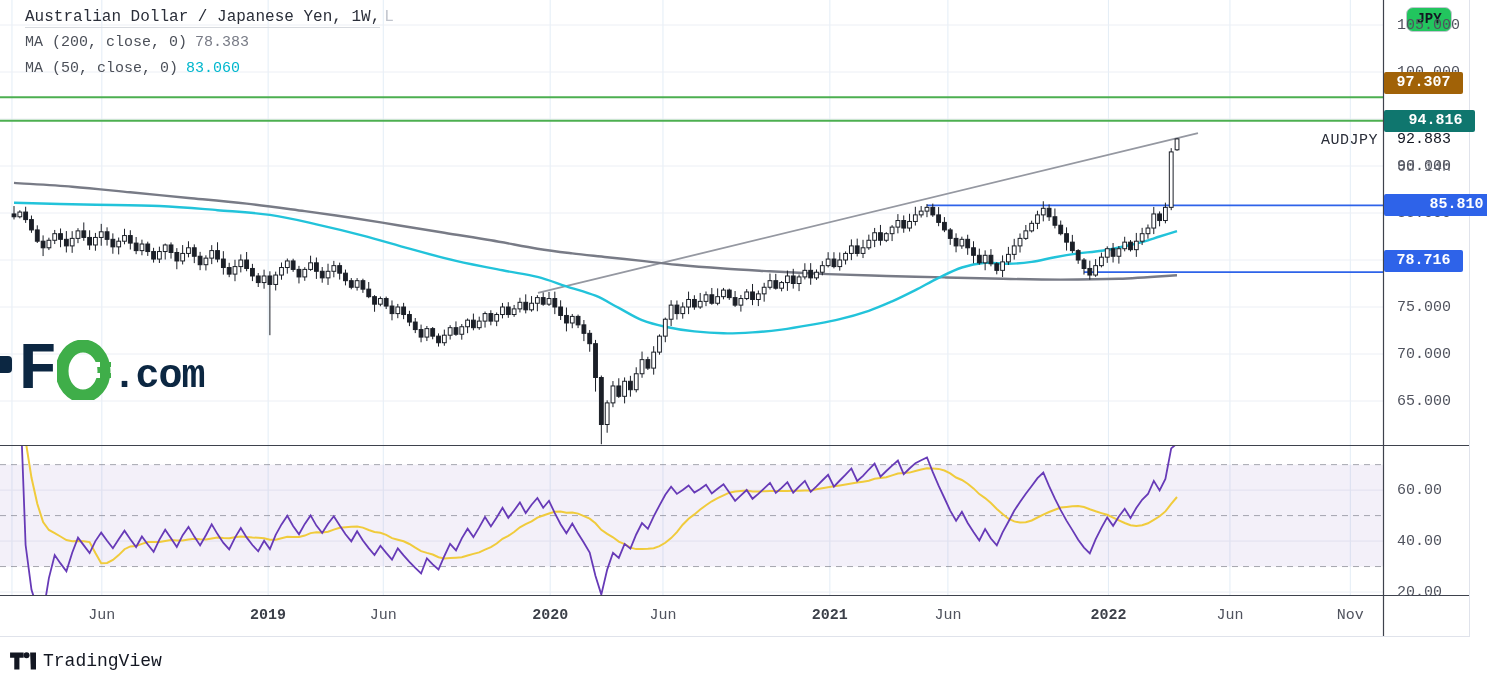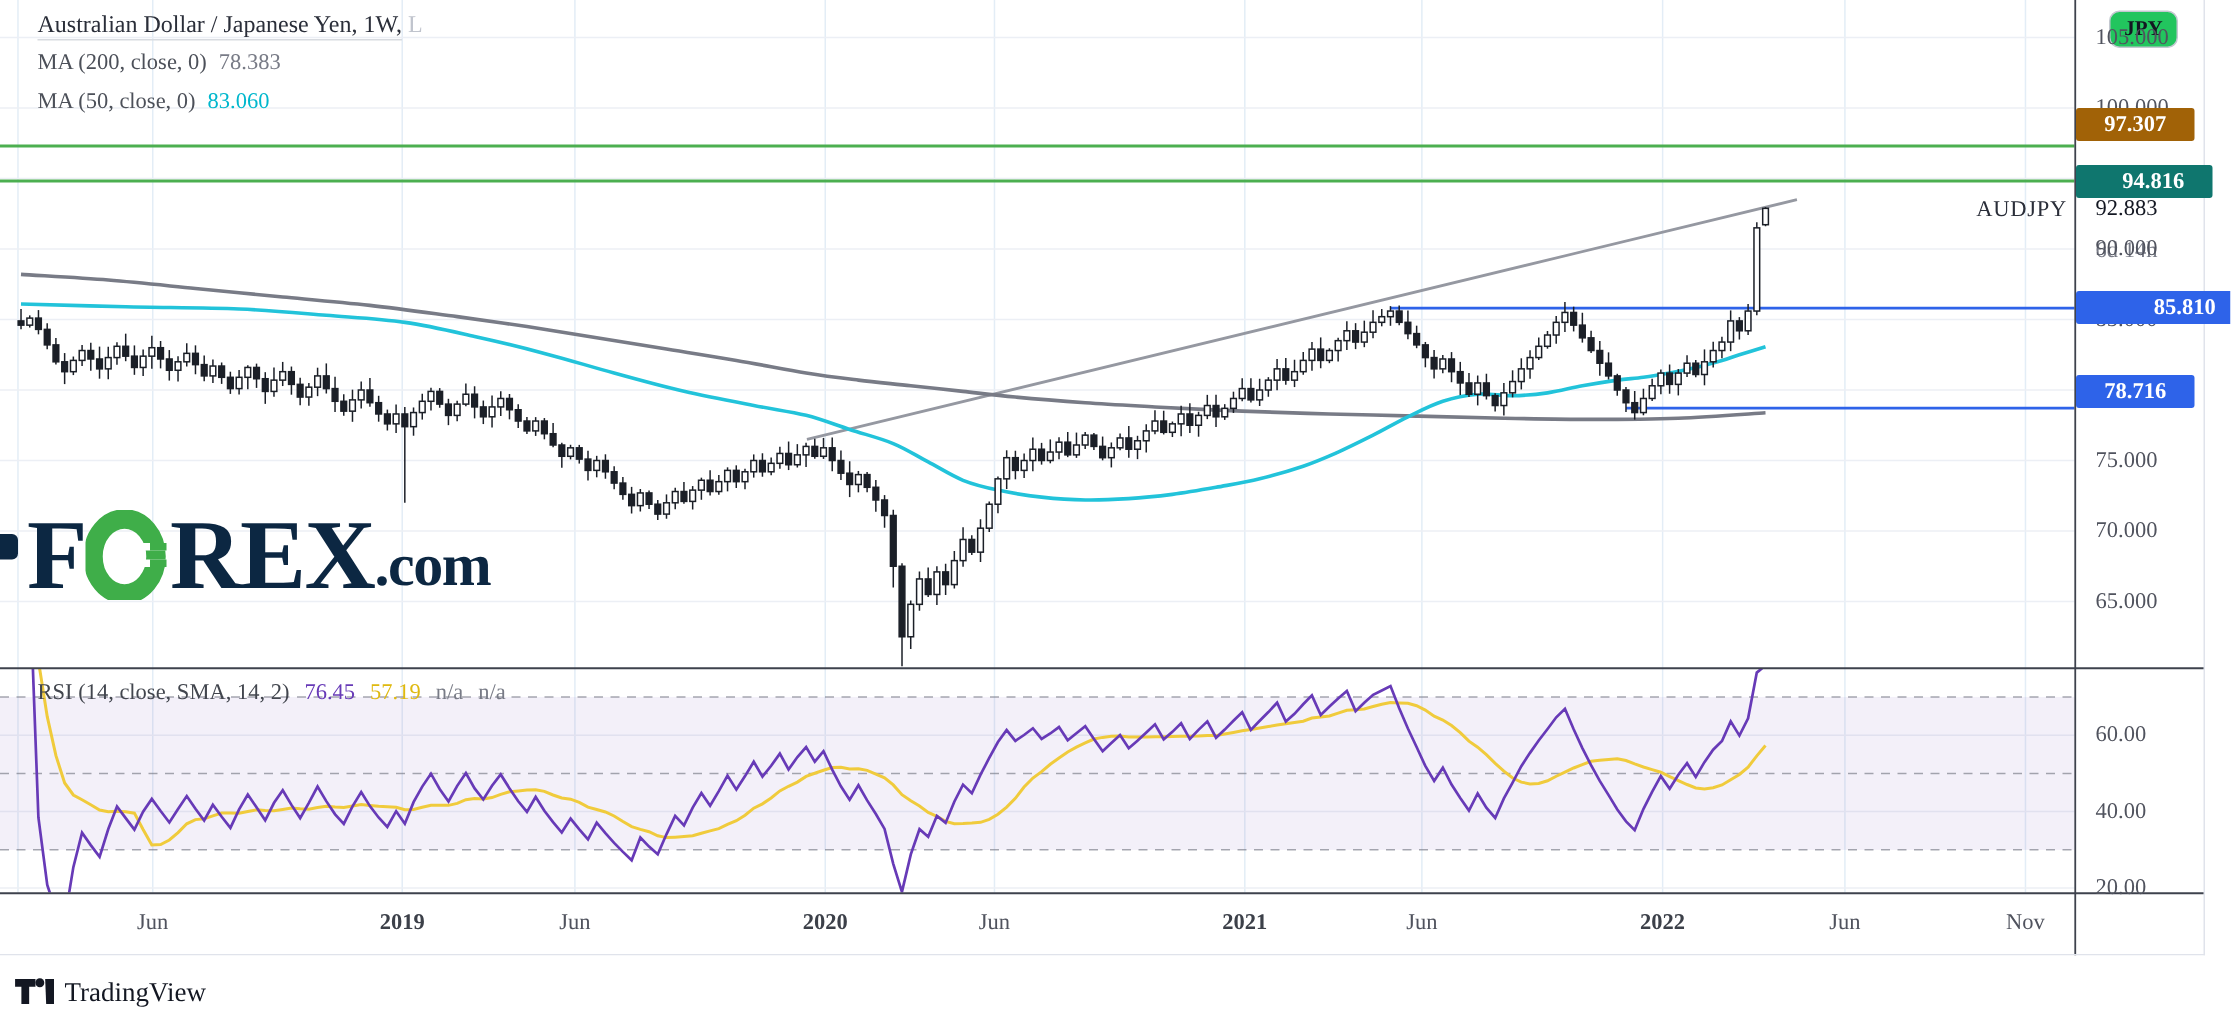--- a/index.html
+++ b/index.html
@@ -1,17 +1,17 @@
 <!DOCTYPE html>
 <html><head>
 <meta charset="utf-8">
 <style>
   html,body{margin:0;padding:0;background:#fff;}
   .root{position:relative;width:1487px;height:687px;background:#fff;overflow:hidden;
-        font-family:Liberation Serif, serif;color:#131722;}
+        font-family:Liberation Mono, monospace;color:#131722;}
   .abs{position:absolute;}
   svg#chart-svg{position:absolute;left:0;top:0;}
   
   .lrow1{left:25px;top:8px;font-size:16px;color:#2a2e39;white-space:nowrap;}
   .sym{border-bottom:1px solid #d8dbe0;padding-bottom:1px;}
   .trunc{color:#c0c4cd;margin-left:4px;}
   .ohlcrow{left:435px;top:9px;font-size:16px;color:#131722;white-space:nowrap;}
   .ohlcrow span{margin-right:14px;}
   .marow{left:25px;font-size:15px;color:#4c5059;white-space:nowrap;}
   .maval{margin-left:8px;}
@@ -508,37 +508,33 @@
   <div class="abs lrow1">
     <span class="sym">Australian Dollar / Japanese Yen, 1W,</span><span class="trunc">L</span>
   </div>
   <div class="abs marow" style="top:34px">
     <span>MA (200, close, 0)</span><span class="maval gray">78.383</span>
   </div>
   <div class="abs marow" style="top:60px">
     <span>MA (50, close, 0)</span><span class="maval cyan">83.060</span>
   </div>
 
-  <div class="abs rsirow">
-    <span>RSI (14, close, SMA, 14, 2)</span><span class="purple">76.45</span><span class="gold">57.19</span><span class="gray">n/a</span><span class="gray">n/a</span>
-  </div>
 
   <div class="abs wm-frag"></div>
   <div class="abs wm">
     <span class="big">F</span>
       <span>
         <svg width="56" height="60" viewBox="0 0 56 60" style="display:block">
           <ellipse cx="26" cy="31" rx="21" ry="25" fill="none" stroke="#3fae49" stroke-width="13"></ellipse>
           <rect x="24" y="22" width="32" height="5" fill="#fff"></rect>
           <rect x="24" y="33" width="32" height="5" fill="#fff"></rect>
           <rect x="43" y="22" width="11" height="5" fill="#3fae49"></rect>
           <rect x="43" y="33" width="11" height="5" fill="#3fae49"></rect>
         </svg>
       </span>
-      <span class="big">REX</span>
       <span class="dotcom">.com</span>
   </div>
 
   <div class="abs pairlabel">AUDJPY</div>
   <div class="abs lastprice">92.883</div>
   <div class="abs countdown">6d 14h</div>
   <div class="abs jpy-btn">JPY</div>
   <div id="price-axis" class="abs" style="left:0;top:0">
       <div class="axis-label" style="top: 17.0042px;">105.000</div>
       <div class="axis-label" style="top: 64.0046px;">100.000</div>

